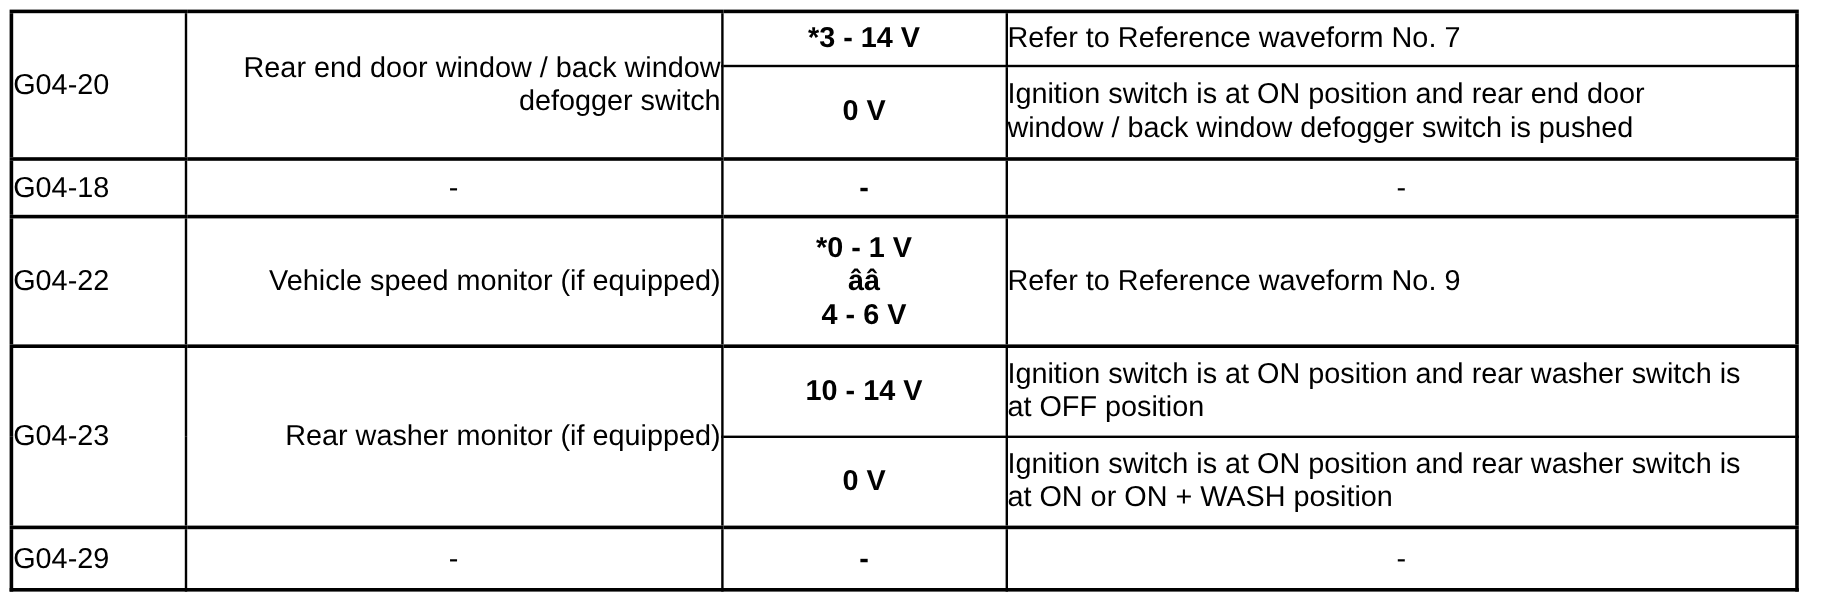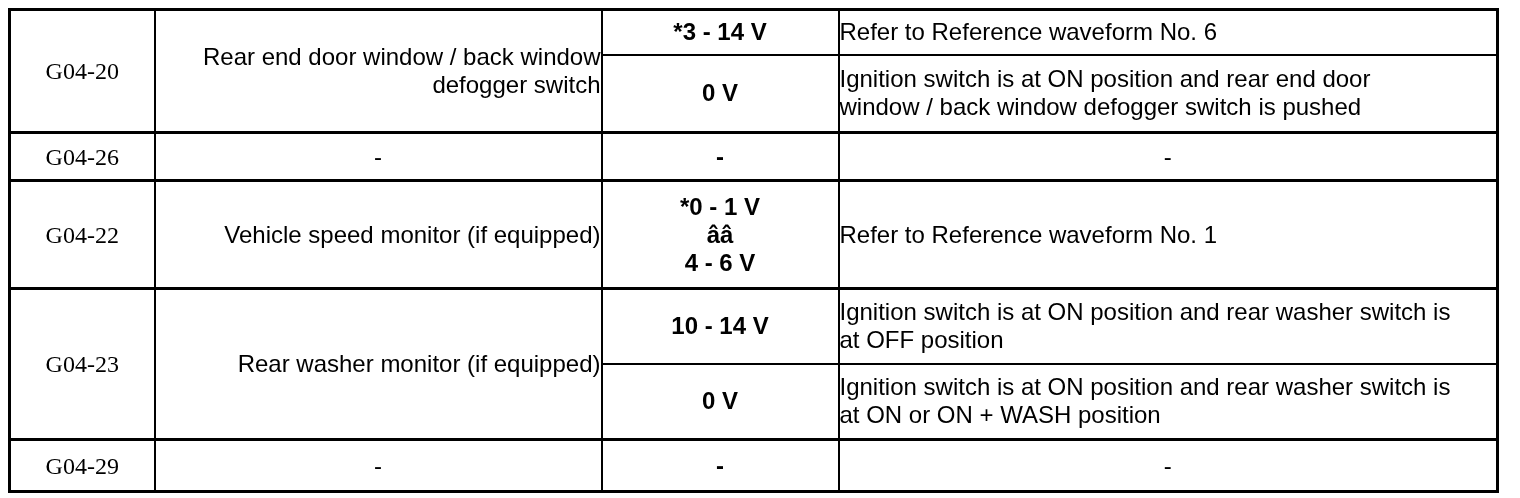--- a/index.html
+++ b/index.html
@@ -31,22 +31,20 @@
     line-height: 28px;
     white-space: pre-line;
     vertical-align: middle;
     overflow: hidden;
     padding: 0;
   }
   tr.major > td { border-top: 3px solid #000000; }
   table.spec-table { border: 3px solid #000000; }
 
   td.c-term {
-    text-align: center;
-    font-family: Liberation Serif, serif;
   }
   td.c-desc {
     text-align: right;
     padding-left: 11px;
     padding-right: 8px;
   }
   td.c-volt {
     text-align: center;
     font-weight: bold;
   }
@@ -69,42 +67,42 @@
       <col style="width:237px">
       <col style="width:659px">
     </colgroup>
 
     <tbody>
         <tr class="major" style="height:45px">
       <td class="c-term" rowspan="2">G04-20</td>
       <td class="c-desc va-top" rowspan="2">Rear end door window / back window
 defogger switch</td>
       <td class="c-volt">*3 - 14 V</td>
-      <td class="c-cond">Refer to Reference waveform No. 6</td>
+      <td class="c-cond">Refer to Reference waveform No. 7</td>
     </tr>
     <tr style="height:78px">
       <td class="c-volt va-top">0 V</td>
       <td class="c-cond">Ignition switch is at ON position and rear end door
 window / back window defogger switch is pushed</td>
     </tr>
 
     <tr class="major" style="height:48px">
-      <td class="c-term">G04-26</td>
+      <td class="c-term">G04-18</td>
       <td class="c-desc center">-</td>
       <td class="c-volt">-</td>
       <td class="c-cond center">-</td>
     </tr>
 
     <tr class="major" style="height:108px">
       <td class="c-term">G04-22</td>
       <td class="c-desc va-top">Vehicle speed monitor (if equipped)</td>
       <td class="c-volt">*0 - 1 V
 ââ
 4 - 6 V</td>
-      <td class="c-cond va-top">Refer to Reference waveform No. 1</td>
+      <td class="c-cond va-top">Refer to Reference waveform No. 9</td>
     </tr>
 
     <tr class="major" style="height:75px">
       <td class="c-term va-top" rowspan="2">G04-23</td>
       <td class="c-desc" rowspan="2">Rear washer monitor (if equipped)</td>
       <td class="c-volt">10 - 14 V</td>
       <td class="c-cond">Ignition switch is at ON position and rear washer switch is
 at OFF position</td>
     </tr>
     <tr style="height:76px">

